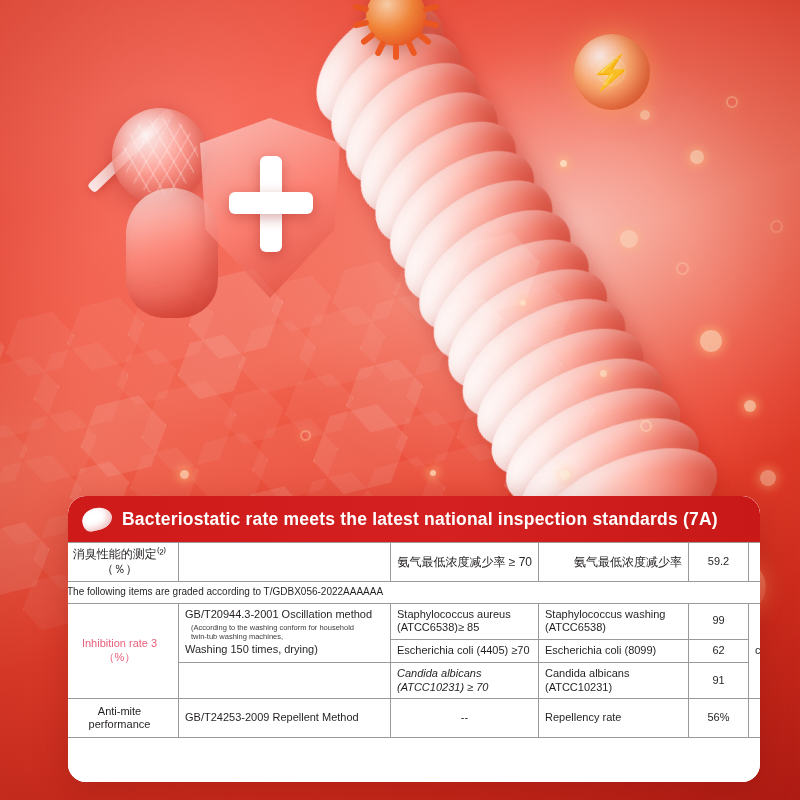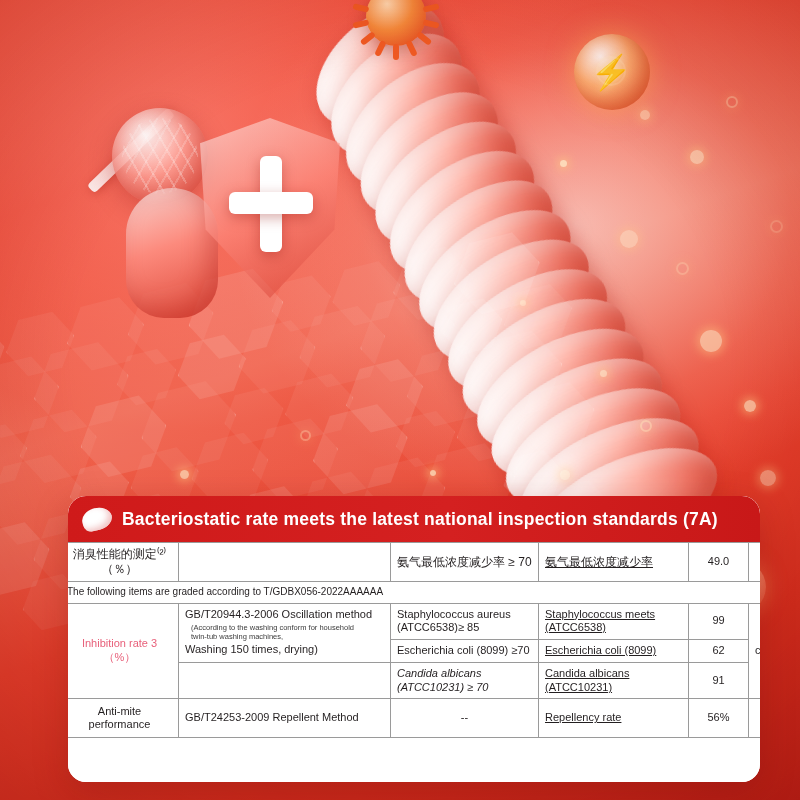--- a/index.html
+++ b/index.html
@@ -198,25 +198,25 @@
   }
   table.spec td {
     border: 1px solid #9a9a9a;
     padding: 4px 6px;
     vertical-align: middle;
     line-height: 1.25;
   }
   .c1 { width: 118px; text-align: center; }
   .c2 { width: 212px; }
   .c3 { width: 148px; }
-  .c4 { width: 150px; text-decoration: underline; }
+  .c4 { width: 150px; }
   .c5 { width: 60px; }
   .c6 { width: 72px; }
 
-  .cn { font-size: 12px; }
+  .cn { font-size: 12px; text-align: right; }
   .note-row td {
     border-left: none; border-right: none; border-top: none;
     font-size: 10px;
     padding: 3px 8px;
   }
   .small-note {
     display: block;
     font-size: 7.5px;
     color: #3b3b3b;
     line-height: 1.2;
@@ -379,42 +379,42 @@
             <col class="c5">
             <col class="c6">
         </colgroup>
         <tbody>
 
           <tr>
             <td class="c1 cn center">消臭性能的测定⁽²⁾（％）</td>
             <td class="c2"></td>
             <td class="c3 cn">氨气最低浓度减少率 ≥ 70</td>
             <td class="c4 cn">氨气最低浓度减少率</td>
-            <td class="c5 center">49.0</td>
+            <td class="c5 center">59.2</td>
             <td class="c6"></td>
           </tr>
 
           <tr class="note-row">
             <td colspan="6">The following items are graded according to T/GDBX056-2022AAAAAA</td>
           </tr>
 
           <tr>
             <td class="c1 pink center" rowspan="3">Inhibition rate 3（%）</td>
             <td class="c2" rowspan="2">
-              <span>GB/T20944.3-2006 Oscillation method</span>
+              <span>GB/T20944.3-2001 Oscillation method</span>
               <span class="small-note">(According to the washing conform for household twin-tub washing machines,</span>
               <span>Washing 150 times, drying)</span>
             </td>
             <td class="c3">Staphylococcus aureus (ATCC6538)≥ 85</td>
-            <td class="c4">Staphylococcus meets (ATCC6538)</td>
+            <td class="c4">Staphylococcus washing (ATCC6538)</td>
             <td class="c5 center">99</td>
             <td class="c6" rowspan="3">conform to</td>
           </tr>
           <tr>
-            <td class="c3">Escherichia coli (8099) ≥70</td>
+            <td class="c3">Escherichia coli (4405) ≥70</td>
             <td class="c4">Escherichia coli (8099)</td>
             <td class="c5 center">62</td>
           </tr>
           <tr>
             <td class="c2"></td>
             <td class="c3 italic">Candida albicans (ATCC10231) ≥ 70</td>
             <td class="c4">Candida albicans (ATCC10231)</td>
             <td class="c5 center">91</td>
           </tr>
 

